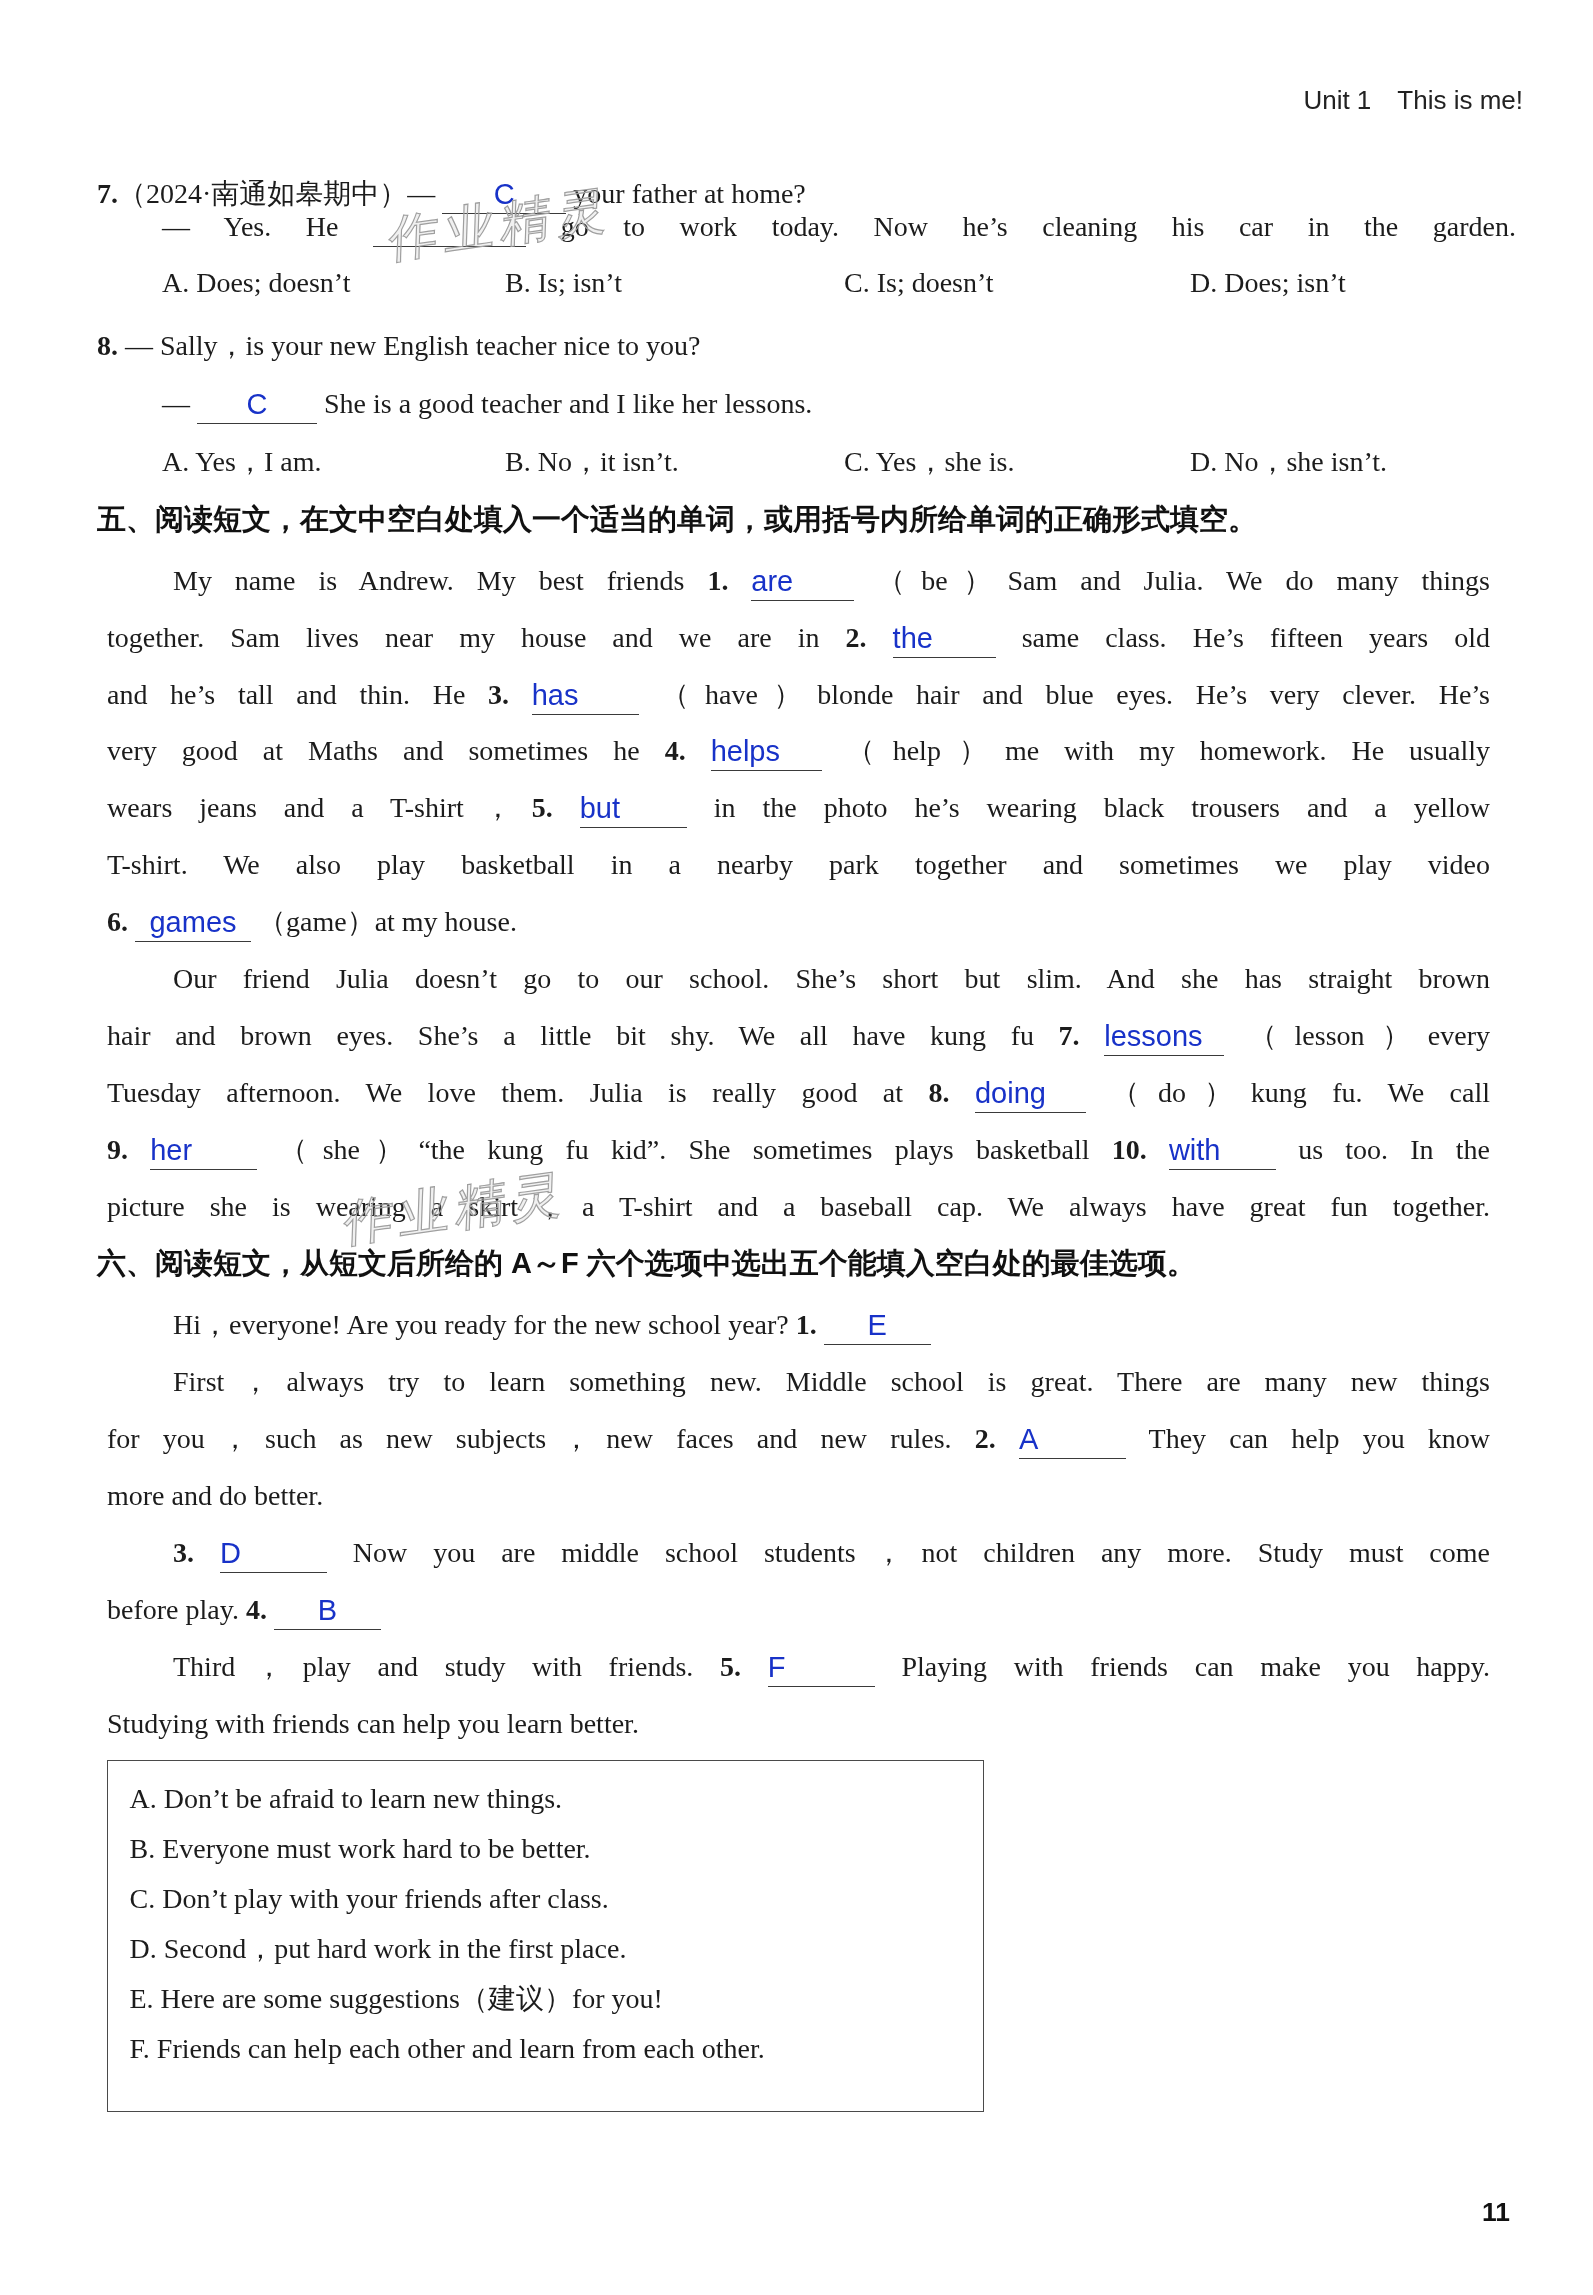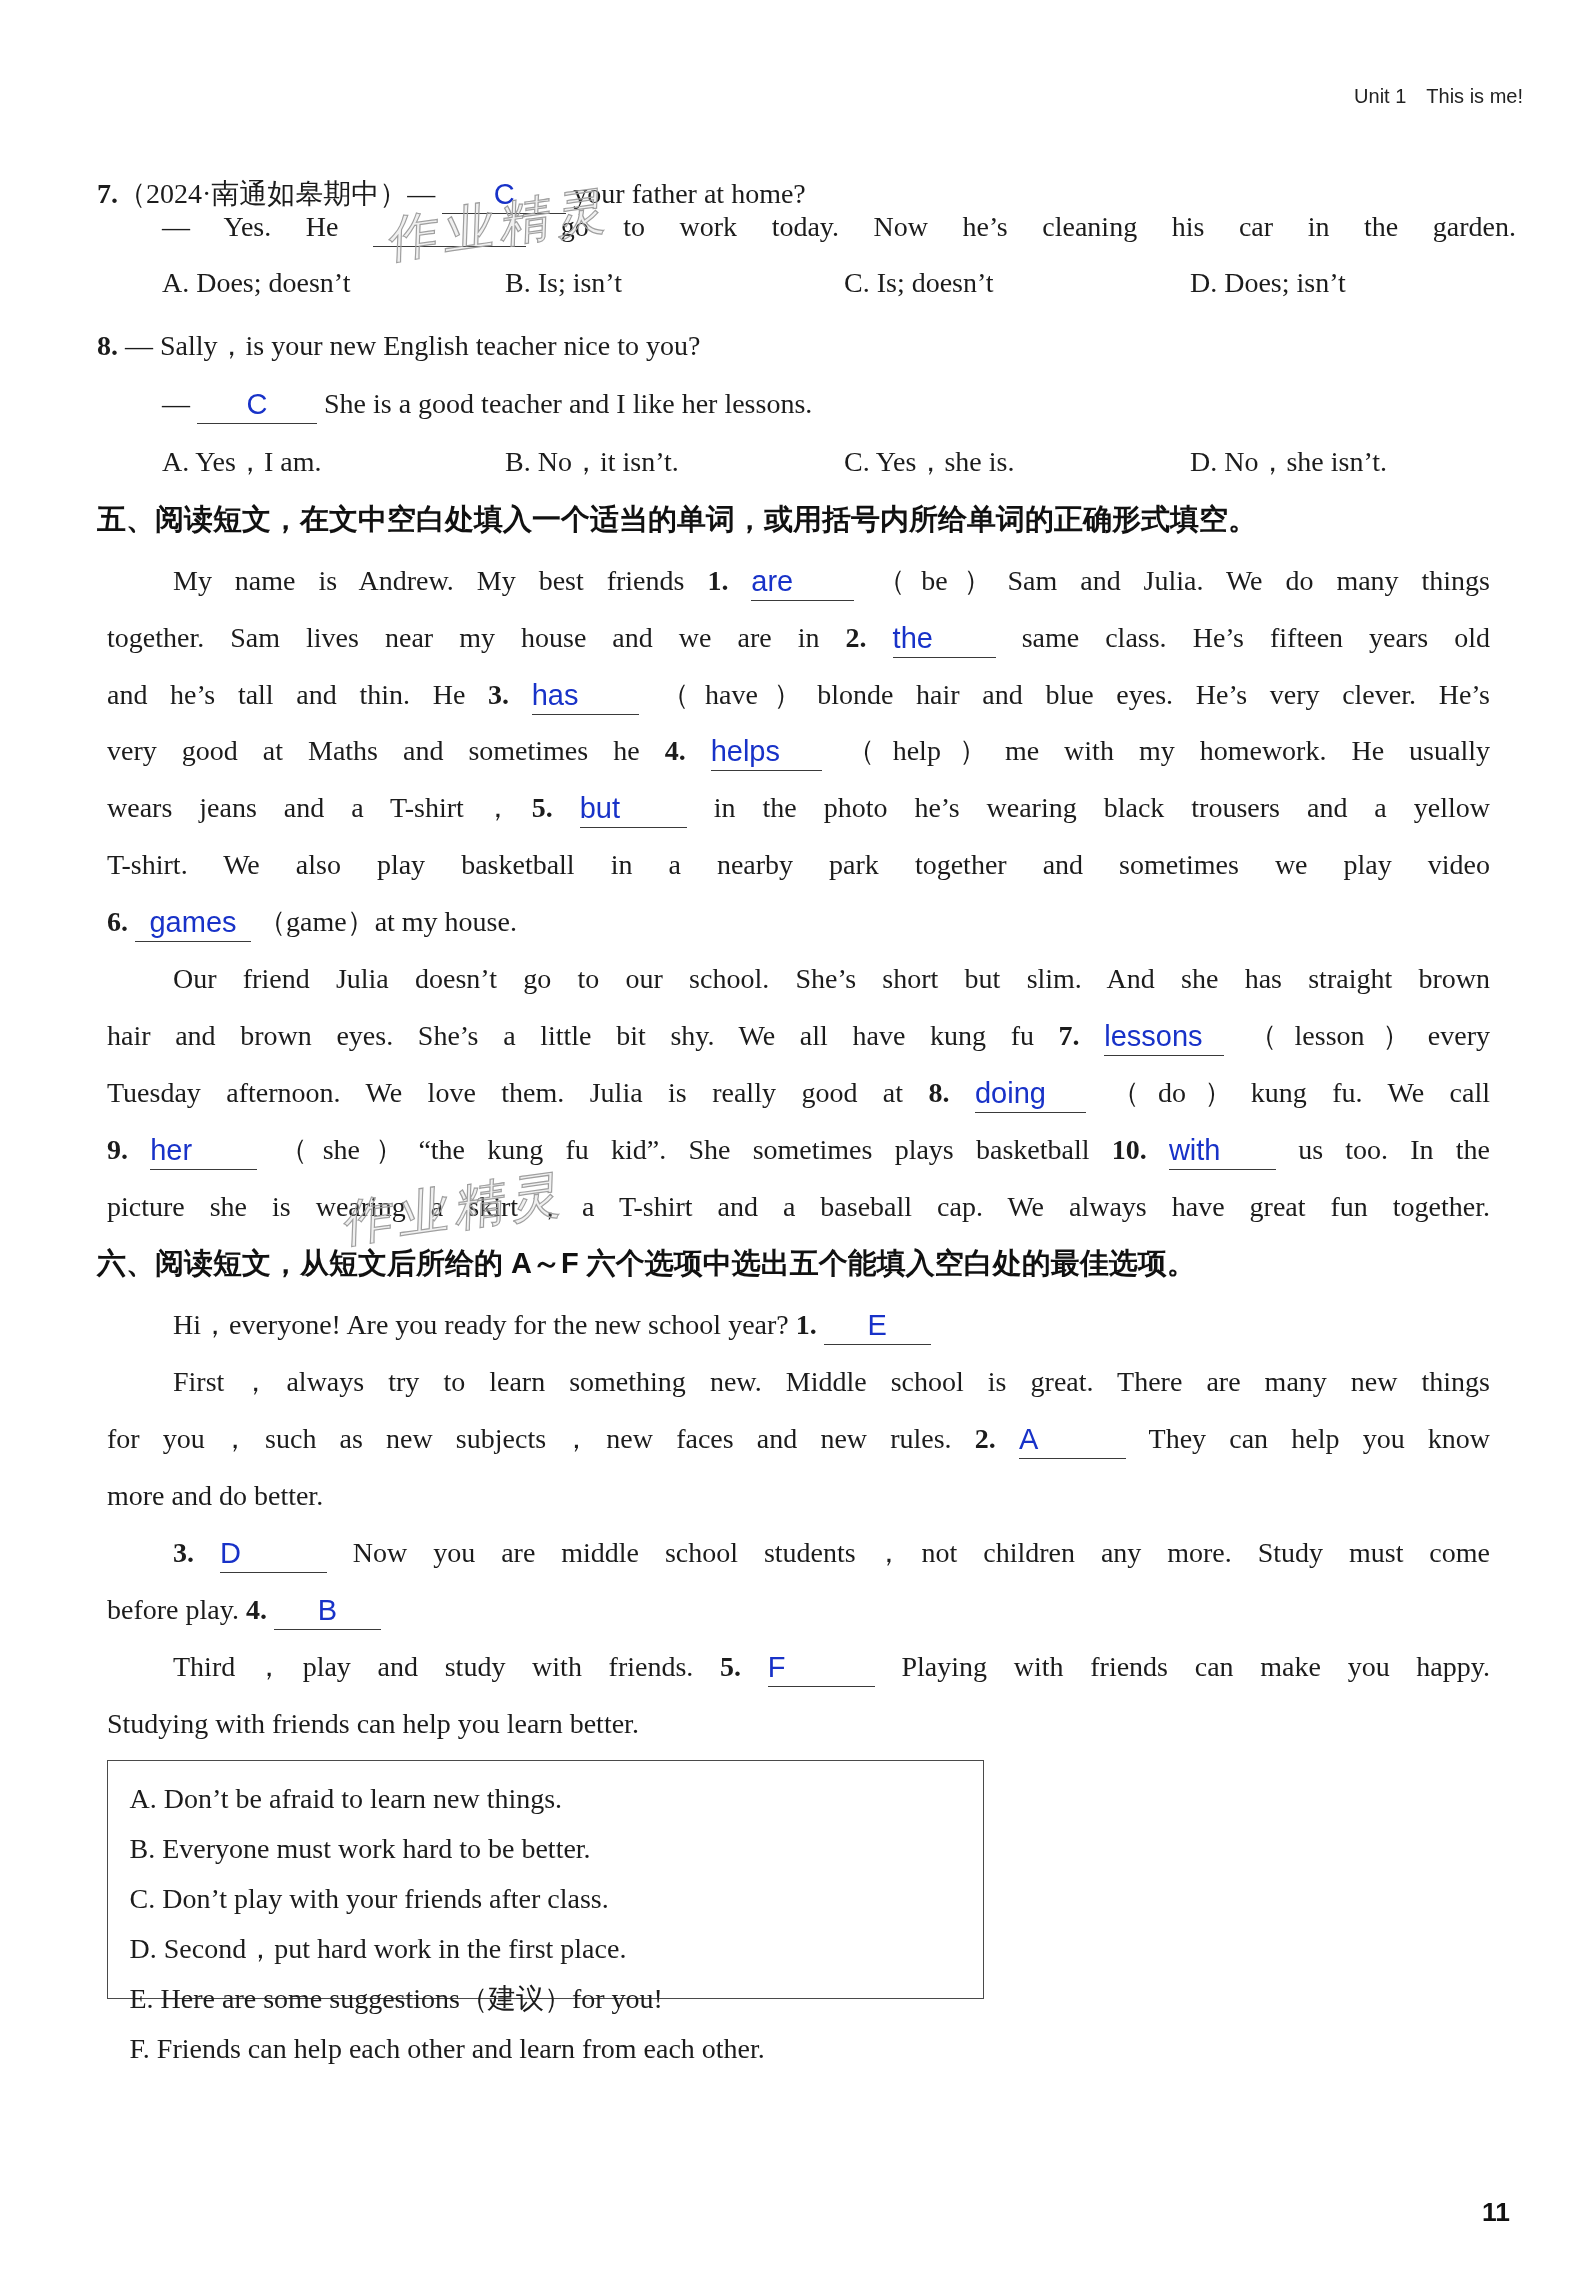--- a/index.html
+++ b/index.html
@@ -36,34 +36,34 @@
     font-weight:bold;
     font-size:29px;
     line-height:41px;
     color:#111;
     white-space:nowrap;
   }
   .unit-header{
     position:absolute;
     top:83px;right:71px;
     font-family:"Liberation Sans", sans-serif;
-    font-size:20px;
+    font-size:26px;
     color:#222;
     white-space:pre;
   }
   .opt{
     position:absolute;
     font-size:28px;
     white-space:pre;
   }
   .optrow{position:absolute;left:0;top:0;width:1594px;height:41px;}
   .choices-box{
     position:absolute;
     left:107px;top:1760px;
-    width:877px;height:239px;
+    width:877px;height:352px;
     border:1.7px solid #4a4a4a;
     box-sizing:border-box;
     padding:13.2px 8.3px 0 21.5px;
   }
   .choices-box .item{
     font-size:28px;
     line-height:50px;
     white-space:nowrap;
   }
   .page-num{

